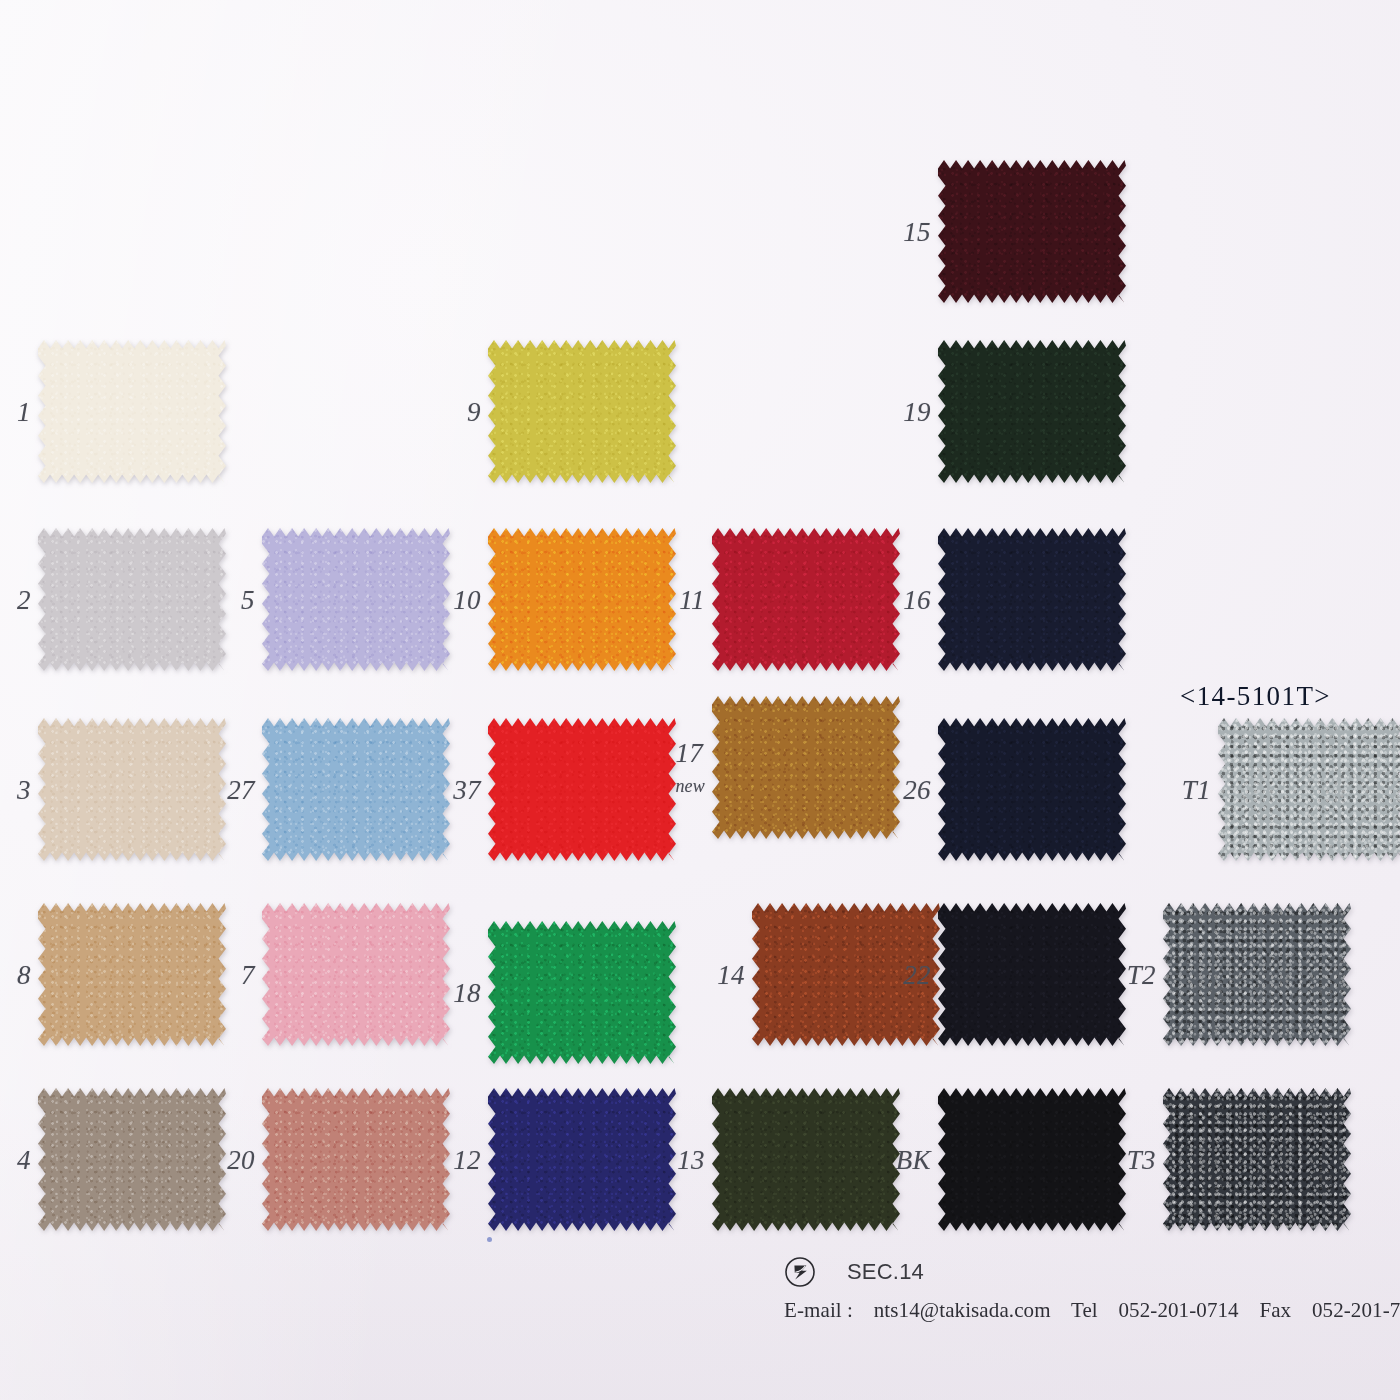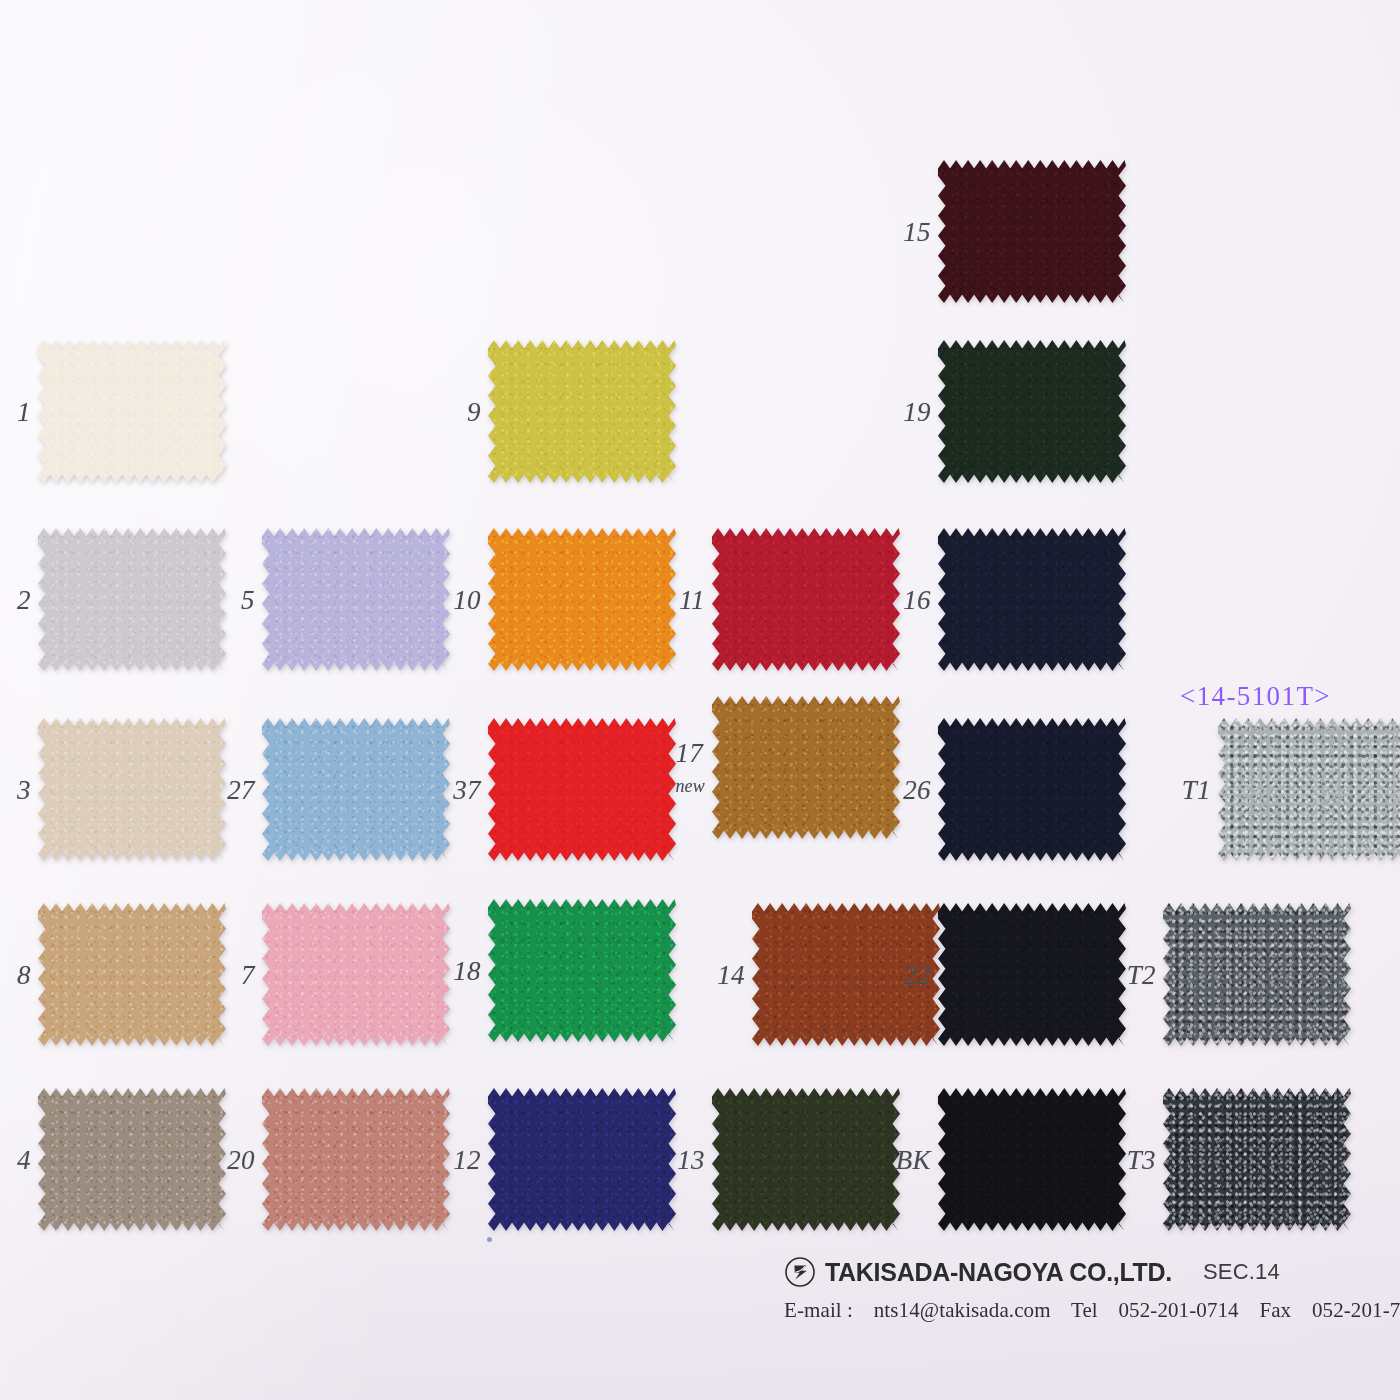--- a/index.html
+++ b/index.html
@@ -109,21 +109,21 @@
       radial-gradient(circle at  8% 70%, rgba(0,0,0,0.30) 0 1.3px, transparent 1.9px),
       radial-gradient(circle at 75% 85%, rgba(255,255,255,0.34) 0 1.2px, transparent 1.8px);
     background-size: 9px 8px, 12px 11px, 8px 9px, 14px 12px, 11px 10px, 7px 8px, 13px 14px, 10px 9px;
   }
 
   
   #code {
     position: absolute;
     font-family: "Liberation Serif", serif;
     font-size: 27px;
-    color: #8b5cf6;
+    color: #0f172a;
     letter-spacing: 1.4px;
     white-space: nowrap;
   }
 
   
   #footer {
     position: absolute;
     left: 784px;
     top: 1256px;
     width: 600px;
@@ -273,21 +273,21 @@
         </div>
       </div>
       <div class="cell" style="left: 488px; top: 718px; width: 188px; height: 143px;">
         <div class="swatch-label">37</div>
         <div class="swatch">
           <div class="fab" style="background: rgb(227, 32, 36); clip-path: polygon(0% 6%, 3.2% 0%, 6.4% 6%, 9.6% 0%, 12.8% 6%, 16% 0%, 19.2% 6%, 22.4% 0%, 25.6% 6%, 28.8% 0%, 32% 6%, 35.2% 0%, 38.4% 6%, 41.6% 0%, 44.8% 6%, 48% 0%, 51.2% 6%, 54.4% 0%, 57.6% 6%, 60.8% 0%, 64% 6%, 67.2% 0%, 70.4% 6%, 73.6% 0%, 76.8% 6%, 80% 0%, 83.2% 6%, 86.4% 0%, 89.6% 6%, 92.8% 0%, 96% 6%, 99.2% 0%, 100% 4%, 96% 11%, 100% 18%, 96% 25%, 100% 32%, 96% 39%, 100% 46%, 96% 53%, 100% 60%, 96% 67%, 100% 74%, 96% 81%, 100% 88%, 96% 95%, 99.2% 100%, 96% 94%, 92.8% 100%, 89.6% 94%, 86.4% 100%, 83.2% 94%, 80% 100%, 76.8% 94%, 73.6% 100%, 70.4% 94%, 67.2% 100%, 64% 94%, 60.8% 100%, 57.6% 94%, 54.4% 100%, 51.2% 94%, 48% 100%, 44.8% 94%, 41.6% 100%, 38.4% 94%, 35.2% 100%, 32% 94%, 28.8% 100%, 25.6% 94%, 22.4% 100%, 19.2% 94%, 16% 100%, 12.8% 94%, 9.6% 100%, 6.4% 94%, 3.2% 100%, 0% 95%, 4% 88%, 0% 81%, 4% 74%, 0% 67%, 4% 60%, 0% 53%, 4% 46%, 0% 39%, 4% 32%, 0% 25%, 4% 18%, 0% 11%);">
             <div class="tex"></div>
           </div>
         </div>
       </div>
-      <div class="cell" style="left: 488px; top: 899px; width: 188px; height: 143px;">
+      <div class="cell" style="left: 488px; top: 921px; width: 188px; height: 143px;">
         <div class="swatch-label">18</div>
         <div class="swatch">
           <div class="fab" style="background: rgb(23, 145, 75); clip-path: polygon(0% 6%, 3.2% 0%, 6.4% 6%, 9.6% 0%, 12.8% 6%, 16% 0%, 19.2% 6%, 22.4% 0%, 25.6% 6%, 28.8% 0%, 32% 6%, 35.2% 0%, 38.4% 6%, 41.6% 0%, 44.8% 6%, 48% 0%, 51.2% 6%, 54.4% 0%, 57.6% 6%, 60.8% 0%, 64% 6%, 67.2% 0%, 70.4% 6%, 73.6% 0%, 76.8% 6%, 80% 0%, 83.2% 6%, 86.4% 0%, 89.6% 6%, 92.8% 0%, 96% 6%, 99.2% 0%, 100% 4%, 96% 11%, 100% 18%, 96% 25%, 100% 32%, 96% 39%, 100% 46%, 96% 53%, 100% 60%, 96% 67%, 100% 74%, 96% 81%, 100% 88%, 96% 95%, 99.2% 100%, 96% 94%, 92.8% 100%, 89.6% 94%, 86.4% 100%, 83.2% 94%, 80% 100%, 76.8% 94%, 73.6% 100%, 70.4% 94%, 67.2% 100%, 64% 94%, 60.8% 100%, 57.6% 94%, 54.4% 100%, 51.2% 94%, 48% 100%, 44.8% 94%, 41.6% 100%, 38.4% 94%, 35.2% 100%, 32% 94%, 28.8% 100%, 25.6% 94%, 22.4% 100%, 19.2% 94%, 16% 100%, 12.8% 94%, 9.6% 100%, 6.4% 94%, 3.2% 100%, 0% 95%, 4% 88%, 0% 81%, 4% 74%, 0% 67%, 4% 60%, 0% 53%, 4% 46%, 0% 39%, 4% 32%, 0% 25%, 4% 18%, 0% 11%);">
             <div class="tex"></div>
           </div>
         </div>
       </div>
       <div class="cell" style="left: 488px; top: 1088px; width: 188px; height: 143px;">
         <div class="swatch-label">12</div>
         <div class="swatch">
@@ -404,21 +404,20 @@
 
   <div class="speck" style="left:487px; top:1237px;"></div>
 
   <div id="footer">
     <div class="brand-row">
       <svg class="logo-mark" viewBox="0 0 40 40">
         <circle cx="20" cy="20" r="17.5" fill="none" stroke="#2b2b30" stroke-width="2"></circle>
         <path d="M13 12 L28 12 L22.5 18.5 L28.5 18.5 L14 29.5 L19.5 21 L13.5 21 Z" fill="#2b2b30"></path>
         <path d="M26.5 12.6 C24 16, 19 19.5, 14.2 20.4" fill="none" stroke="#f5f2f7" stroke-width="1.4"></path>
       </svg>
-      <span class="company">TAKISADA-NAGOYA CO.,LTD.</span>
       <span class="sec">SEC.14</span>
     </div>
     <div class="contact">
       <span>E-mail :</span>
       <span class="gap"></span>
       <span>nts14@takisada.com</span>
       <span class="gap"></span>
       <span>Tel</span>
       <span class="gap"></span>
       <span>052-201-0714</span>

